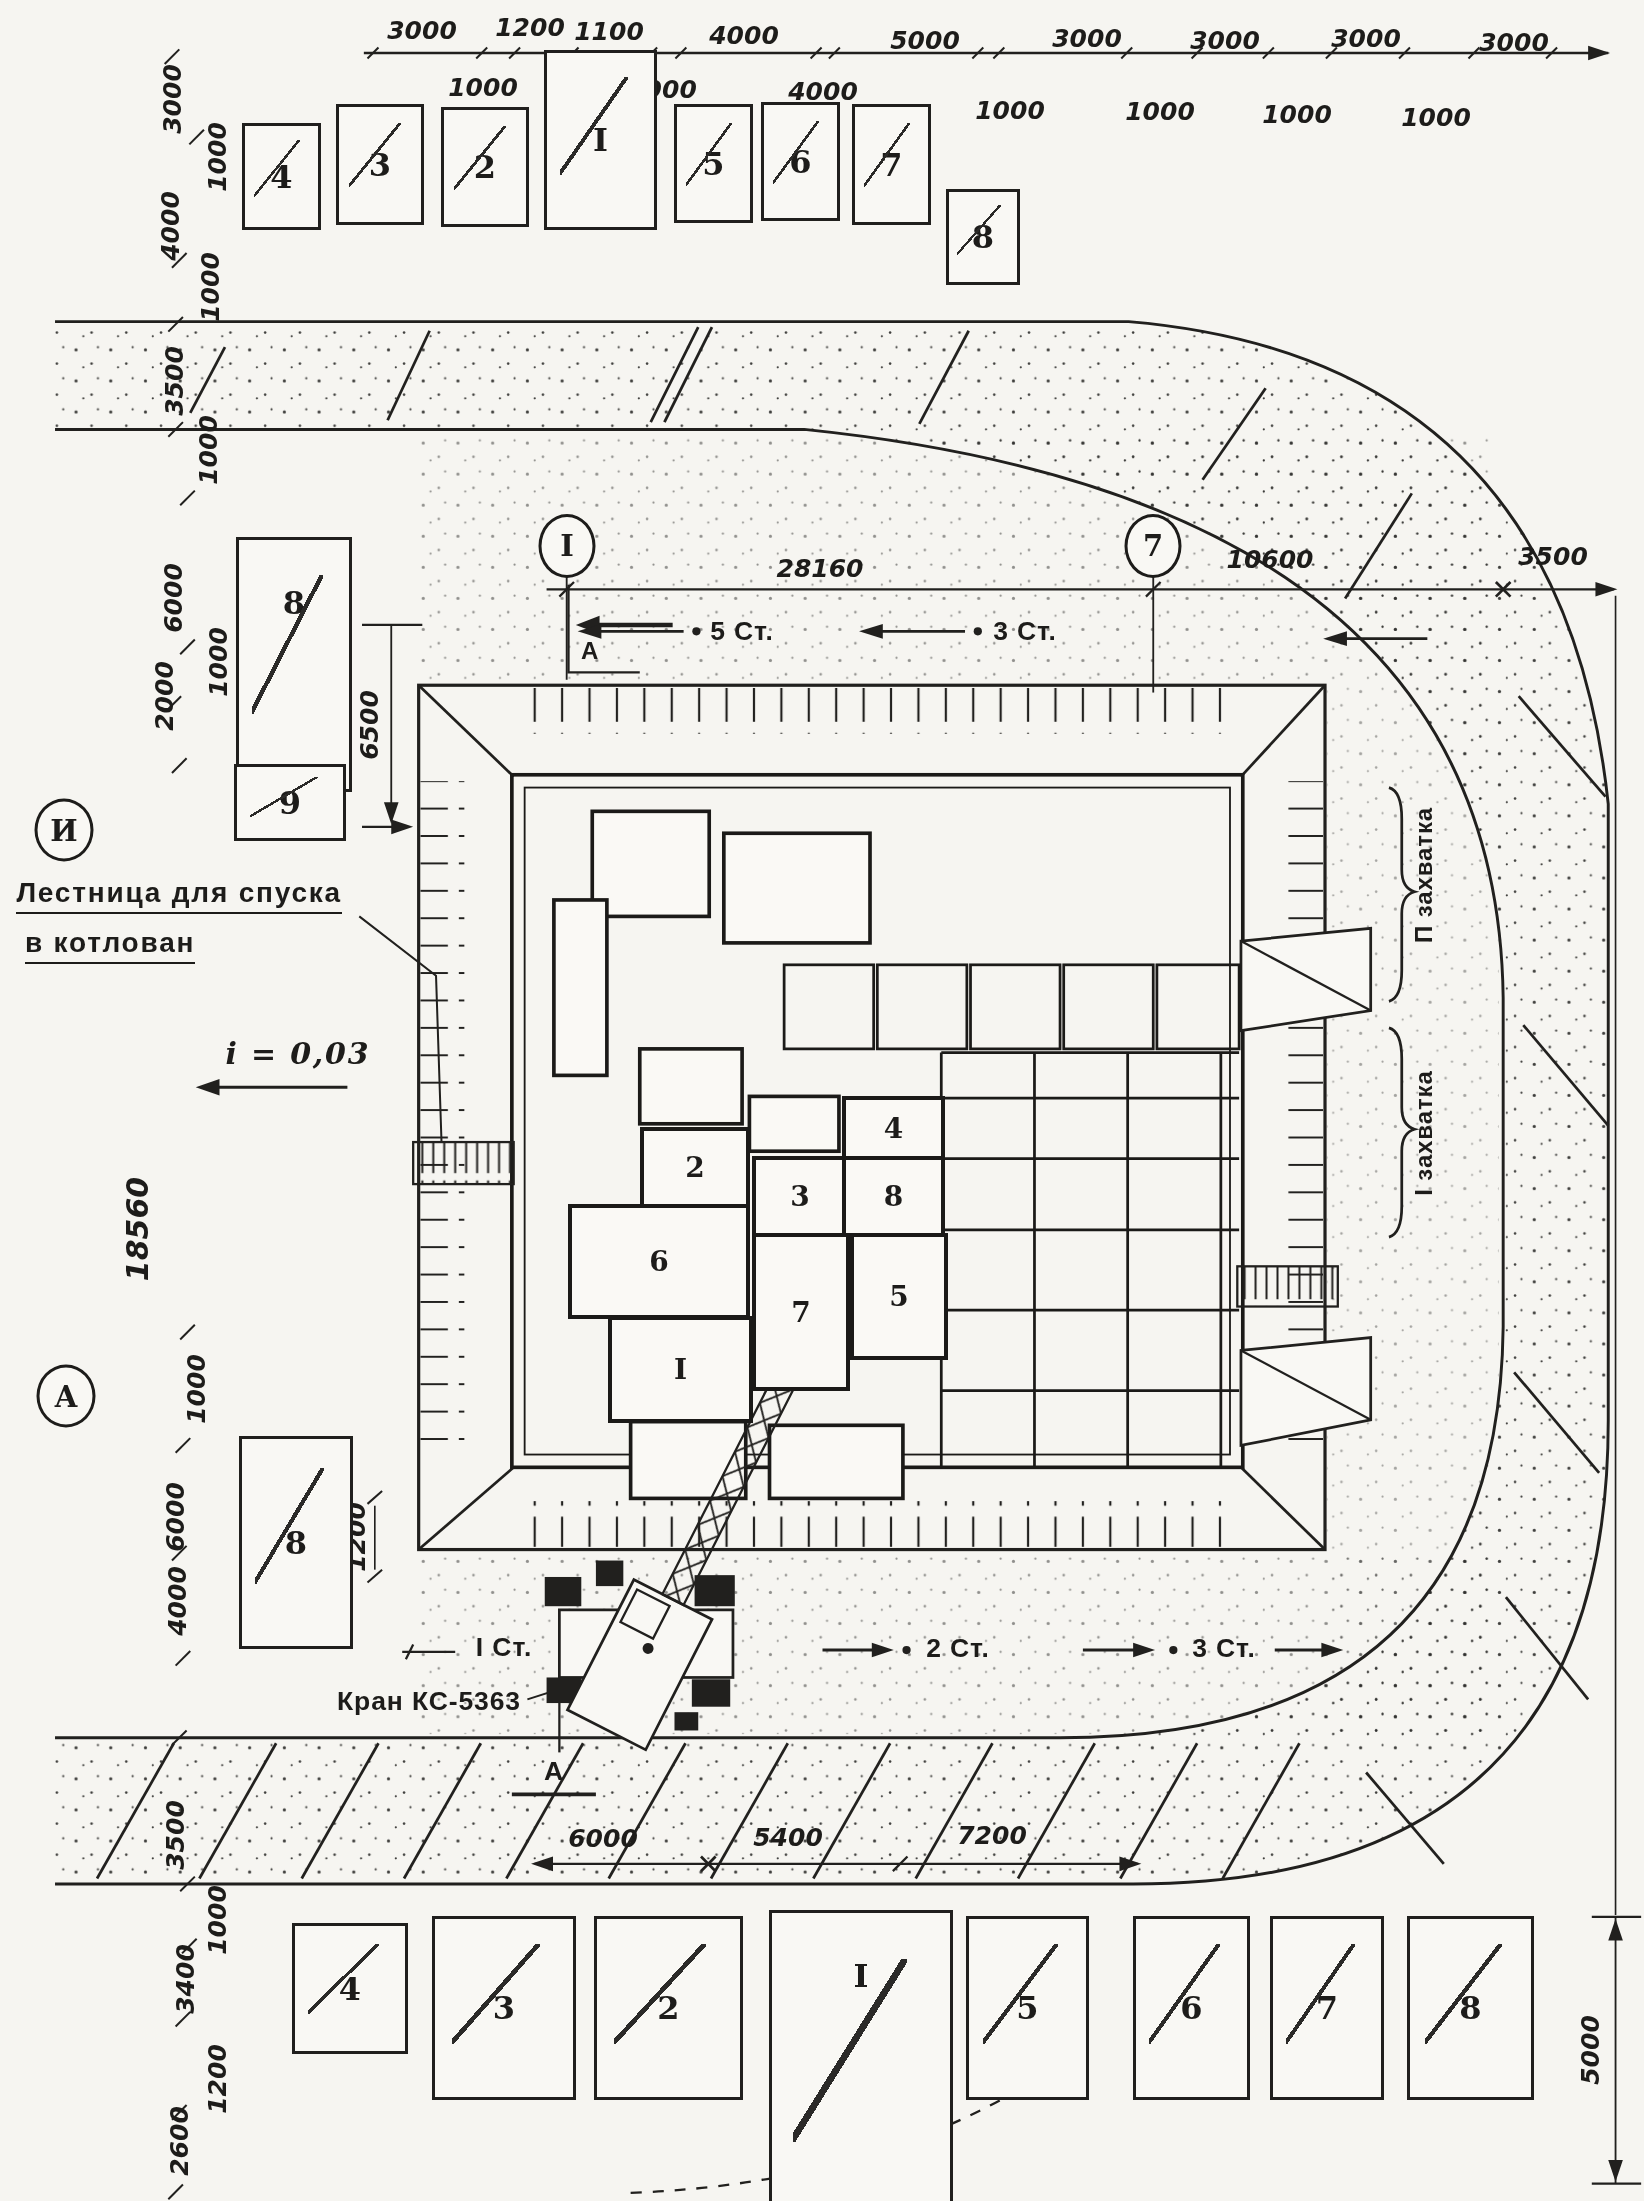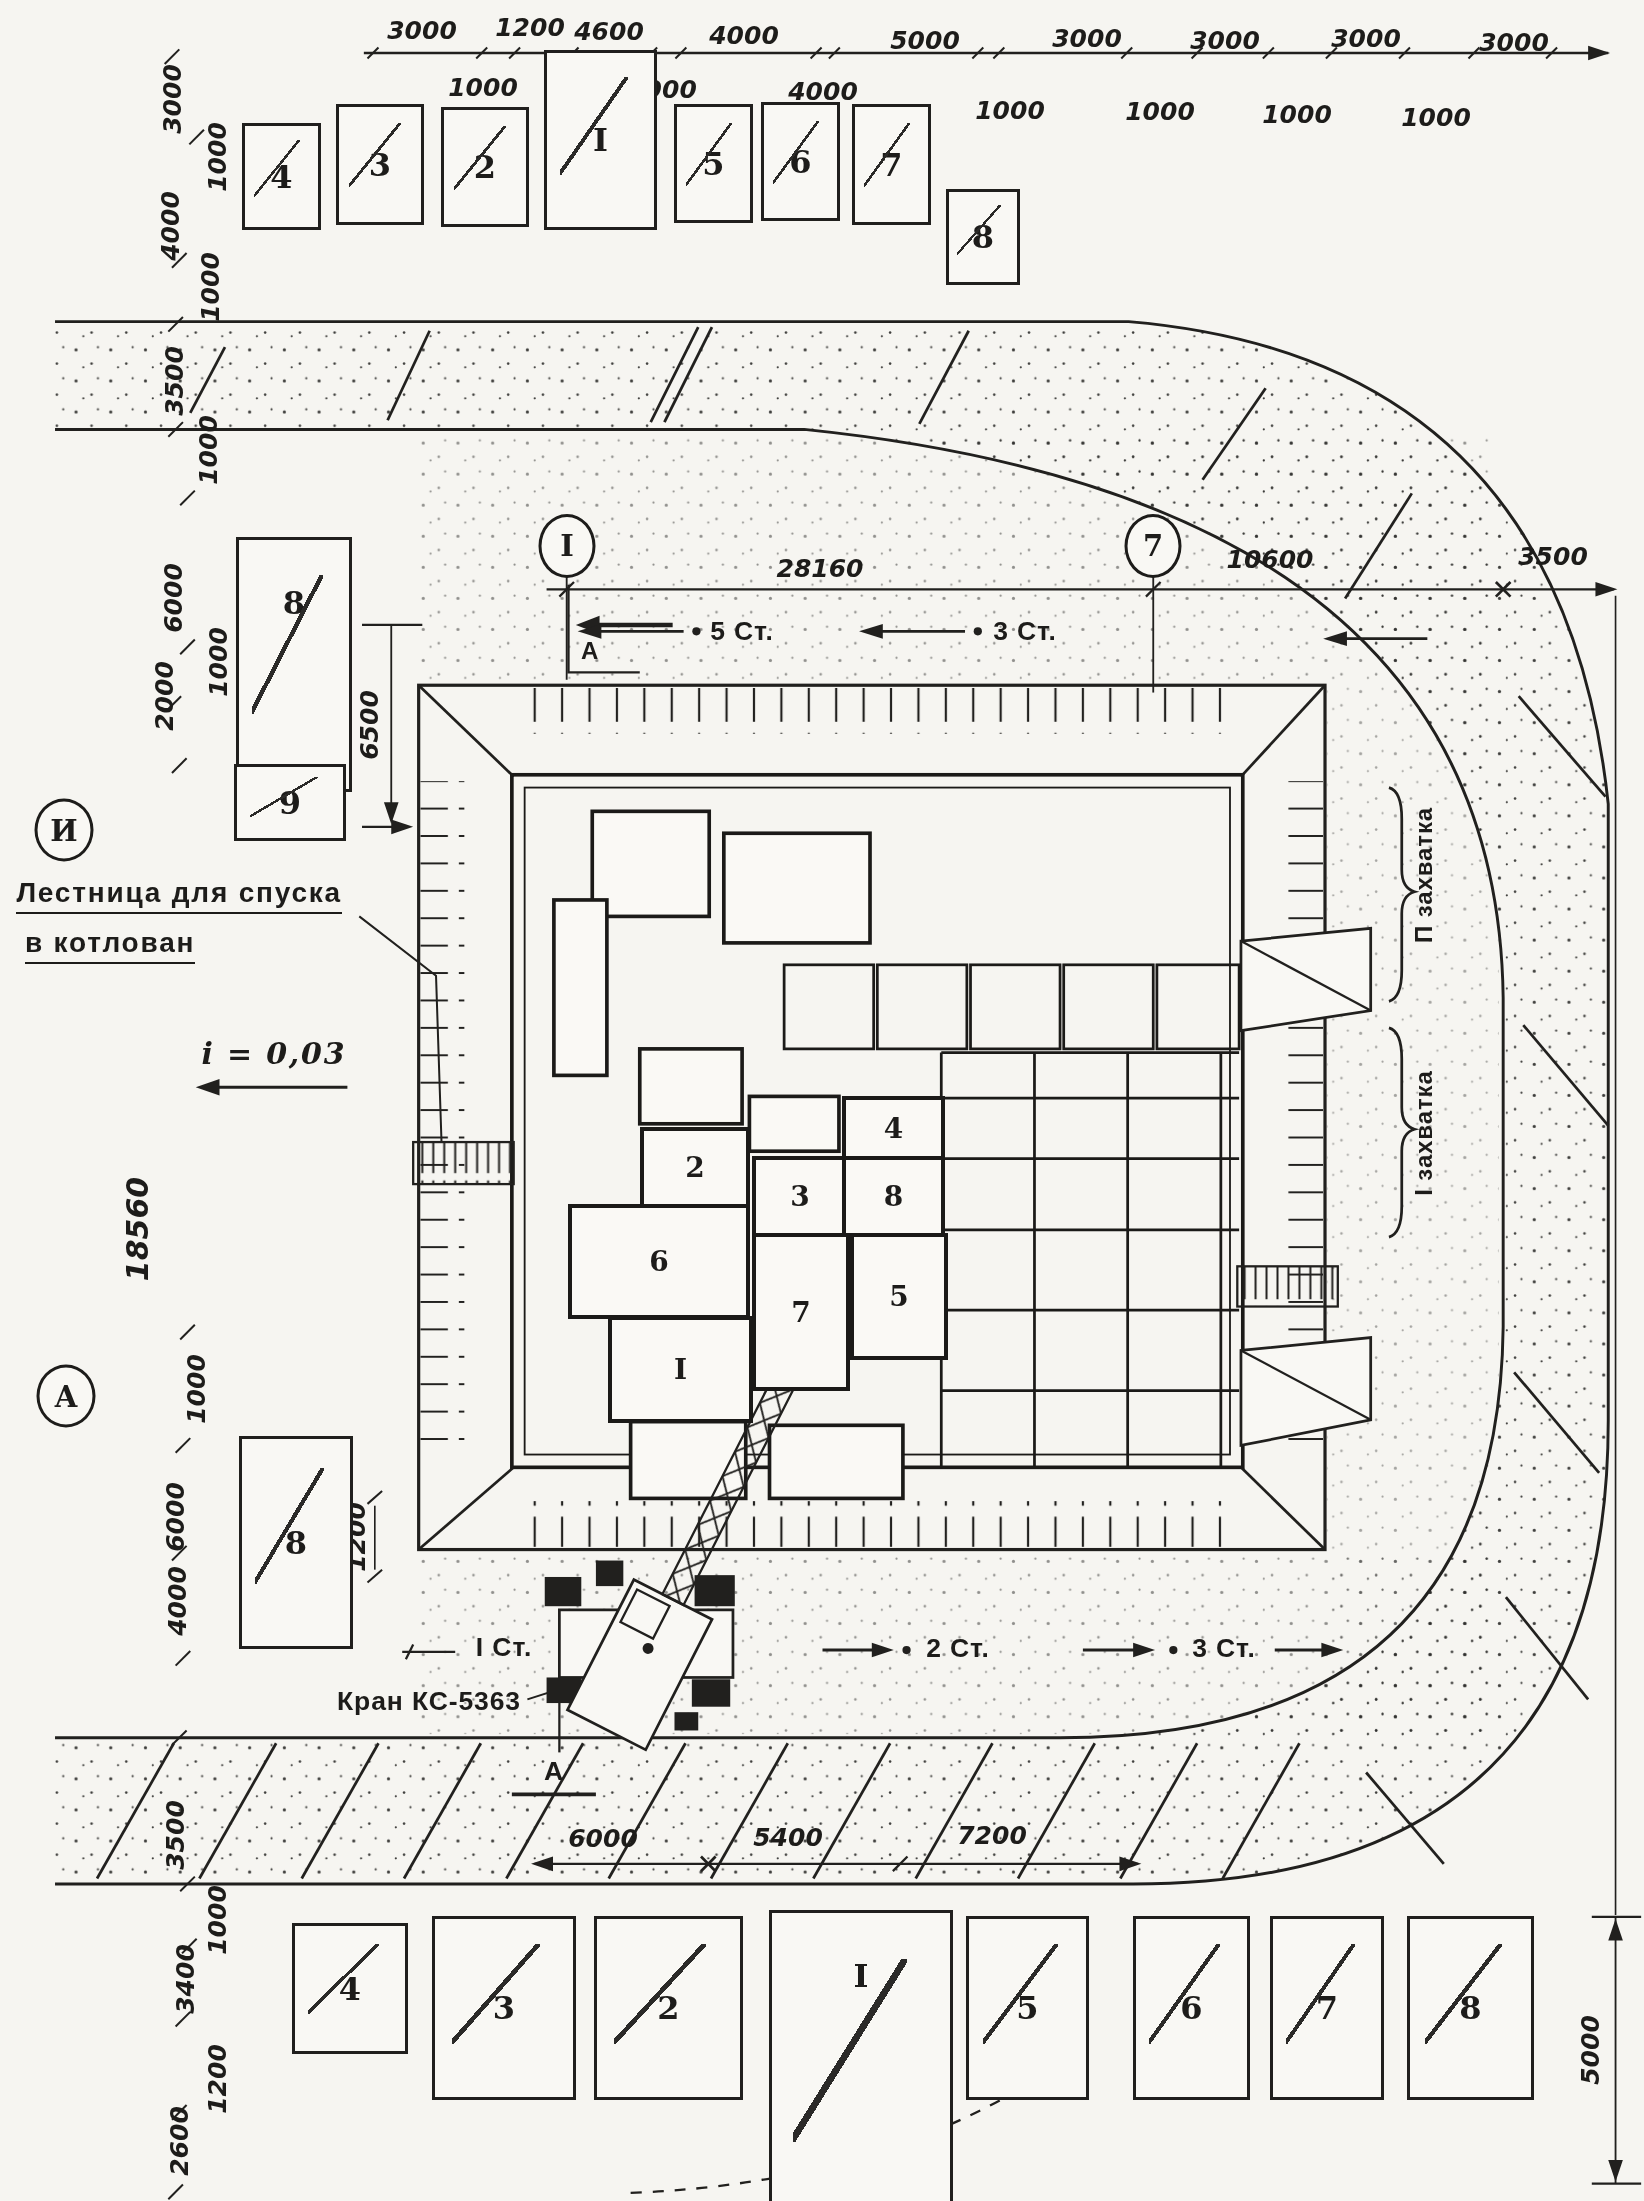--- a/index.html
+++ b/index.html
@@ -7,21 +7,21 @@
         font-family:"DejaVu Sans",sans-serif;color:#1d1c1a;}
   svg.lines{position:absolute;left:0;top:0;}
   .t{position:absolute;white-space:nowrap;color:#1d1c1a;transform:translate(-50%,-50%);}
   .dim{font:italic 700 25px "DejaVu Sans",sans-serif;}
   .dimbig{font:italic 700 30px "DejaVu Sans",sans-serif;}
   .vrot{transform:translate(-50%,-50%) rotate(-90deg);}
   .sten{font:700 26.5px "Liberation Sans",sans-serif;letter-spacing:0.9px;}
   .sten-sm{font:700 24px "Liberation Sans",sans-serif;letter-spacing:0.9px;}
   .note{position:absolute;font:700 28px "Liberation Sans",sans-serif;letter-spacing:1.8px;
         border-bottom:2.7px solid #1d1c1a;padding-bottom:2.7px;}
-  .slope{font:italic 700 30px "DejaVu Serif",serif;letter-spacing:1.8px;}
+  .slope{font:italic 700 30px "DejaVu Serif",serif;letter-spacing:1.8px;margin-left:24px;}
   .mark{font:700 29px "DejaVu Serif",serif;}
   .blk{position:absolute;border:3.7px solid #201f1d;background:#f9f8f4;display:flex;
        align-items:center;justify-content:center;font:700 32px "DejaVu Serif",serif;}
   .blk::after{content:"";position:absolute;left:12%;top:14%;width:64%;height:56%;
        background:linear-gradient(to bottom right,transparent 47.5%,#2b2a28 47.5%,#2b2a28 51%,transparent 51%);}
   .blk.hi{align-items:flex-start;padding-top:44px;}
   .room{position:absolute;border:4.6px solid #1b1a18;background:#faf9f5;display:flex;
         align-items:center;justify-content:center;font:700 28px "DejaVu Serif",serif;}
   .circ{position:absolute;border:3.2px solid #1d1c1a;border-radius:50%;background:#f9f8f4;
         display:flex;align-items:center;justify-content:center;transform:translate(-50%,-50%);}
@@ -283,21 +283,21 @@
       <rect x="-40" y="-72" width="40" height="40" fill="none" stroke="#21201e" stroke-width="2.5"></rect>
       <circle cx="0" cy="-20" r="6" fill="#21201e"></circle>
       <rect x="-13" y="-585" width="26" height="505" fill="url(#latt)" stroke="#21201e" stroke-width="2.5"></rect>
       <circle cx="0" cy="-592" r="8" fill="#f9f8f4" stroke="#21201e" stroke-width="3"></circle>
     </g>
   </g>
 </svg>
 
 <div class="t dim" style="left:422px;top:30px">3000</div>
 <div class="t dim" style="left:530px;top:27.4px">1200</div>
-<div class="t dim" style="left:609px;top:31px">4600</div>
+<div class="t dim" style="left:609px;top:31px">1100</div>
 <div class="t dim" style="left:744px;top:35px">4000</div>
 <div class="t dim" style="left:925px;top:40px">5000</div>
 <div class="t dim" style="left:1087px;top:38px">3000</div>
 <div class="t dim" style="left:1225px;top:40px">3000</div>
 <div class="t dim" style="left:1366px;top:38px">3000</div>
 <div class="t dim" style="left:1514px;top:42px">3000</div>
 <div class="t dim" style="left:483px;top:87px">1000</div>
 <div class="t dim" style="left:662px;top:89px">1000</div>
 <div class="t dim" style="left:823px;top:91px">4000</div>
 <div class="t dim" style="left:1010px;top:110px">1000</div>

